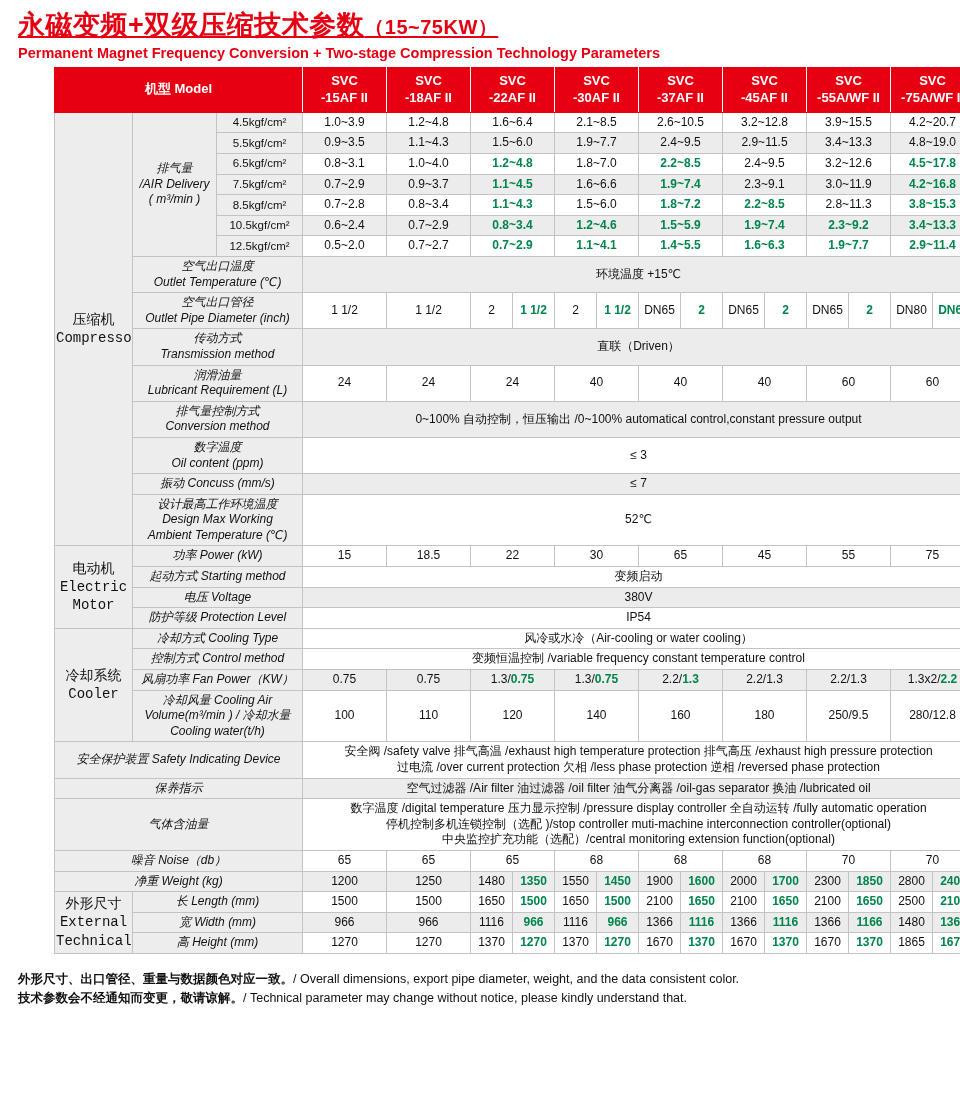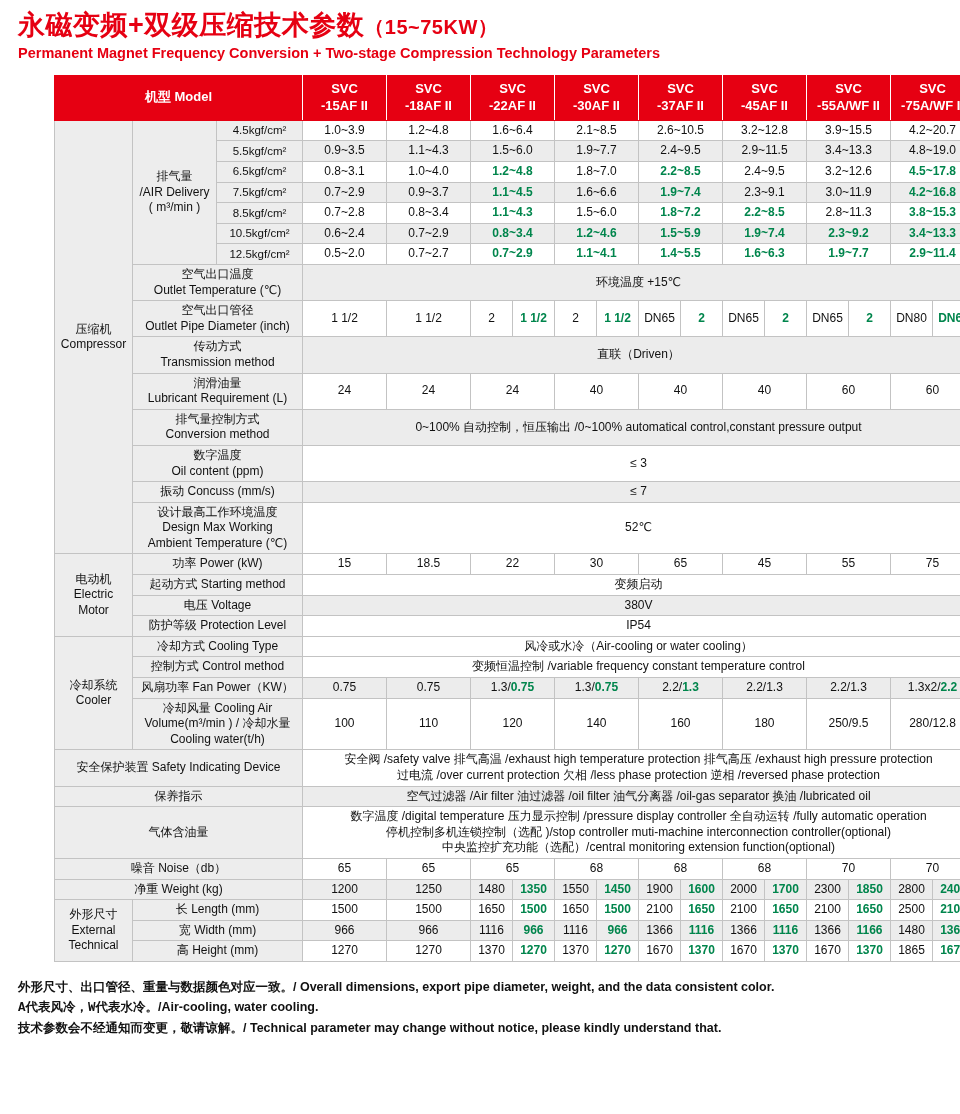--- a/index.html
+++ b/index.html
@@ -1,41 +1,41 @@
 <!DOCTYPE html>
 <html style="--red: #e60012; --green: #00854c;"><head>
 <meta charset="utf-8">
 <style>
   :root { --red:#e60012; --green:#00854c; }
   * { box-sizing:border-box; }
   body { width:960px; margin:0; background:#fff; color:#111;
          font-family:"Liberation Sans","DejaVu Sans",sans-serif; }
   .page { padding:10px 18px 6px 18px; }
-  .title-cn { color:var(--red); font-size:27px; font-weight:bold; line-height:1.15; letter-spacing:0.5px; }
+  .title-cn { color:var(--red); font-size:27px; font-weight:bold; line-height:1.15; letter-spacing:0.5px;text-decoration:underline; }
   .title-cn .kw { font-size:20px; font-weight:bold; }
-  .title-en { color:var(--red); font-size:14.5px; font-weight:bold; margin-top:4px; margin-bottom:14px; }
+  .title-en { color:var(--red); font-size:14.5px; font-weight:bold; margin-top:4px; margin-bottom:6px; }
   table.spec { border-collapse:collapse; table-layout:fixed; width:912px; font-size:12px;margin-left:36px; }
   .spec td, .spec th { border:1px solid #c3c3c3; text-align:center; vertical-align:middle;
                        padding:2px 1px; line-height:1.3; background:#fff; overflow:hidden; }
   .spec tr.hdr th { background:var(--red); color:#fff; border:1px solid #fff;
                     border-top-color:var(--red); border-bottom-color:var(--red);
                     font-size:13px; font-weight:bold; padding:5px 0; line-height:1.3; }
   .spec tr.hdr th:first-child { border-left-color:var(--red); }
   .spec tr.hdr th:last-child { border-right-color:var(--red); }
   .cat, .lbl, .press { background:#ededed !important; }
-  .cat { font-size:12px; border-right-color:#c3c3c3; }
-  .lbl { font-size:12px; }
+  .cat { font-size:14px; border-right-color:#c3c3c3;font-family:Liberation Mono, monospace; }
+  .lbl { font-size:12px;font-style:italic; }
   .press { font-size:11.5px; }
   tr.alt td:not(.cat):not(.lbl):not(.press) { background:#ececec; }
   .g { color:var(--green); font-weight:bold; }
   .val { font-size:12px; }
   .merged { font-size:12px; }
   .footer { margin:10px 18px 0 18px; font-size:12.5px; line-height:1.55; color:#111; }
-  .footer .cn { font-weight:bold;font-family:Liberation Mono, monospace; }
-  .footer .en { font-weight:bold; }
+  .footer .cn { font-weight:bold; }
+  .footer .en { font-weight:normal; }
 </style>
 </head>
 <body>
 
 <div class="page">
   <div class="title-cn"><span>永磁变频+双级压缩技术参数</span><span class="kw">（15~75KW）</span></div>
   <div class="title-en">Permanent Magnet Frequency Conversion + Two-stage Compression Technology Parameters</div>
 
   <table class="spec">
     <colgroup>
@@ -439,15 +439,14 @@
           <td class="val g">1370</td>
       <td class="val">1865</td>
           <td class="val g">1670</td>
     </tr>
   </tbody>
     </table>
 </div>
 
 <div class="footer">
   <div><span class="cn">外形尺寸、出口管径、重量与数据颜色对应一致。</span><span class="en">/ Overall dimensions, export pipe diameter, weight, and the data consistent color.</span></div>
-  <div><span class="cn">A代表风冷，W代表水冷。</span><span class="en">/Air-cooling, water cooling.</span></div>
   <div><span class="cn">技术参数会不经通知而变更，敬请谅解。</span><span class="en">/ Technical parameter may change without notice, please kindly understand that.</span></div>
 </div>
 
 </body></html>

